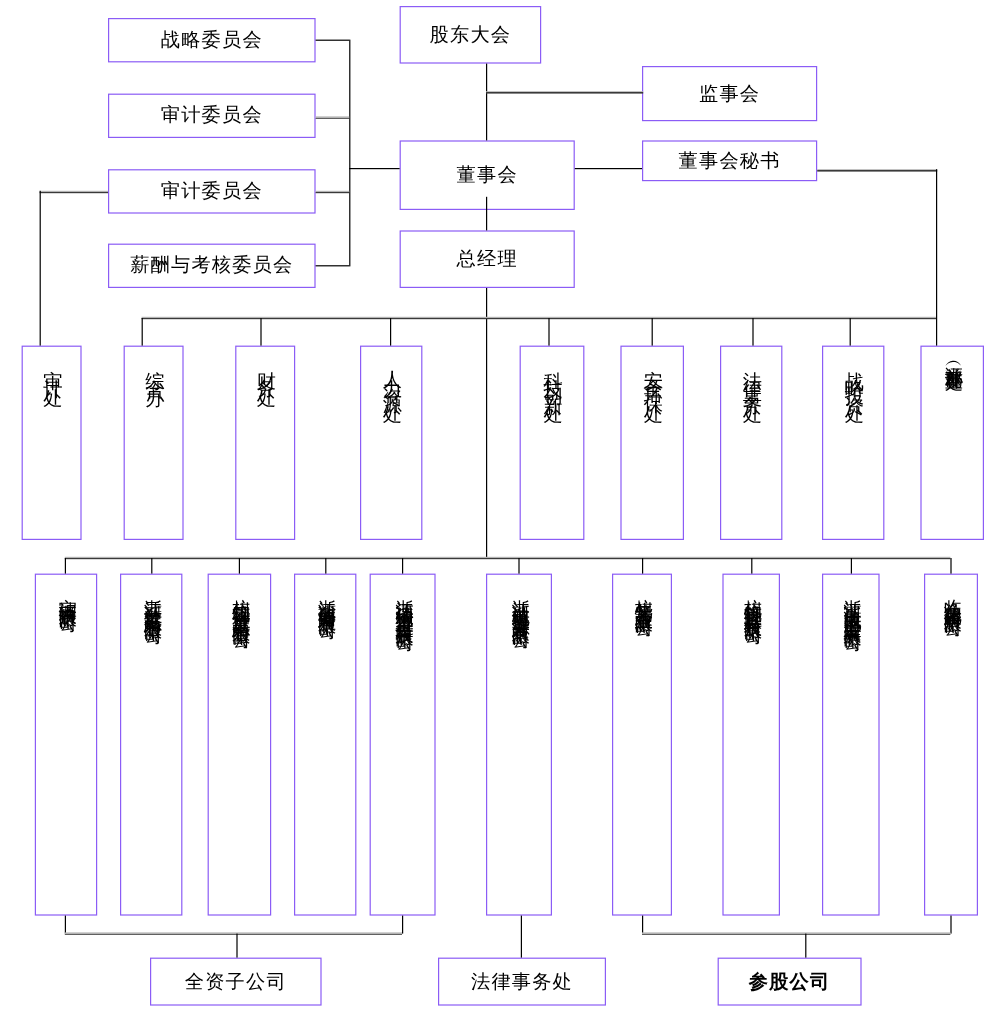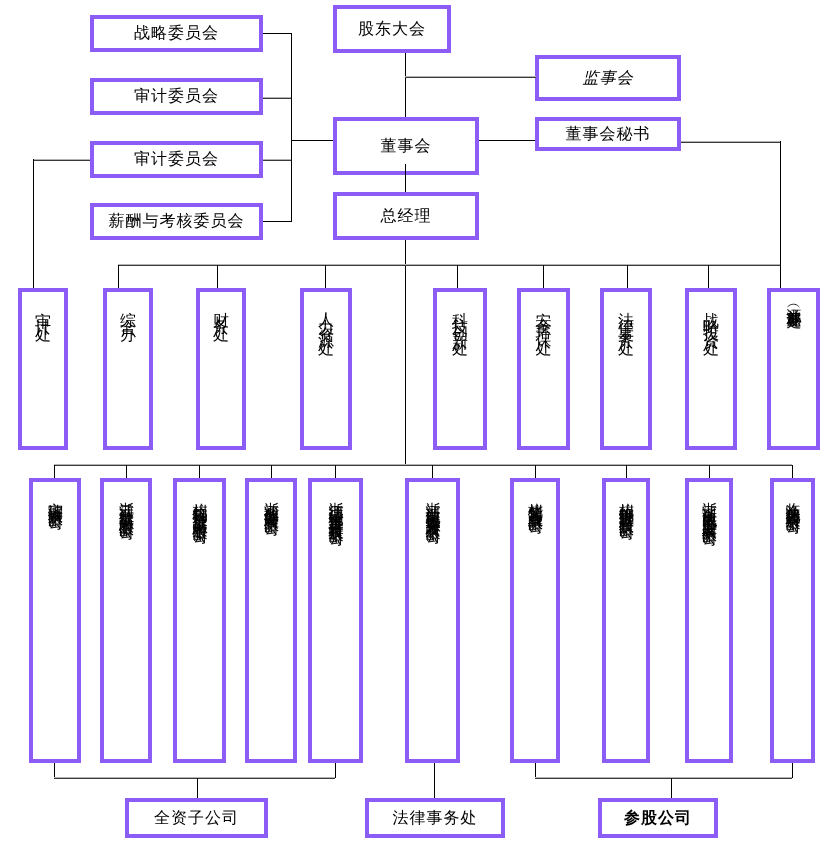--- a/index.html
+++ b/index.html
@@ -7,21 +7,21 @@
     position:relative;
     width:837px;height:862px;
     background:#ffffff;
     font-family:"Liberation Serif","DejaVu Serif",serif;
     color:#000;
     overflow:hidden;
   }
   
   .box{
     position:absolute;
-    border:4px solid #8b5cf6;
+    border:1px solid #8b5cf6;
     background:#fff;
     box-sizing:border-box;
   }
   .hbox{
     display:flex;align-items:center;justify-content:center;
     font-size:16px;letter-spacing:1px;white-space:nowrap;
   }
   .vbox{
     display:flex;justify-content:center;align-items:flex-start;
   }
@@ -49,21 +49,21 @@
 </style>
 </head>
 <body>
 
 <div class="canvas">
 
   <div class="box hbox" style="left:333px;top:5px;width:118px;height:48px;">
     <span>股东大会</span>
   </div>
 
-  <div class="box hbox" style="left:535px;top:55px;width:146px;height:46px;font-style:italic;">
+  <div class="box hbox" style="left:535px;top:55px;width:146px;height:46px;">
     <span>监事会</span>
   </div>
 
   <div class="box hbox" style="left:333px;top:117px;width:146px;height:58px;">
     <span>董事会</span>
   </div>
 
   <div class="box hbox" style="left:535px;top:117px;width:146px;height:34px;">
     <span>董事会秘书</span>
   </div>

